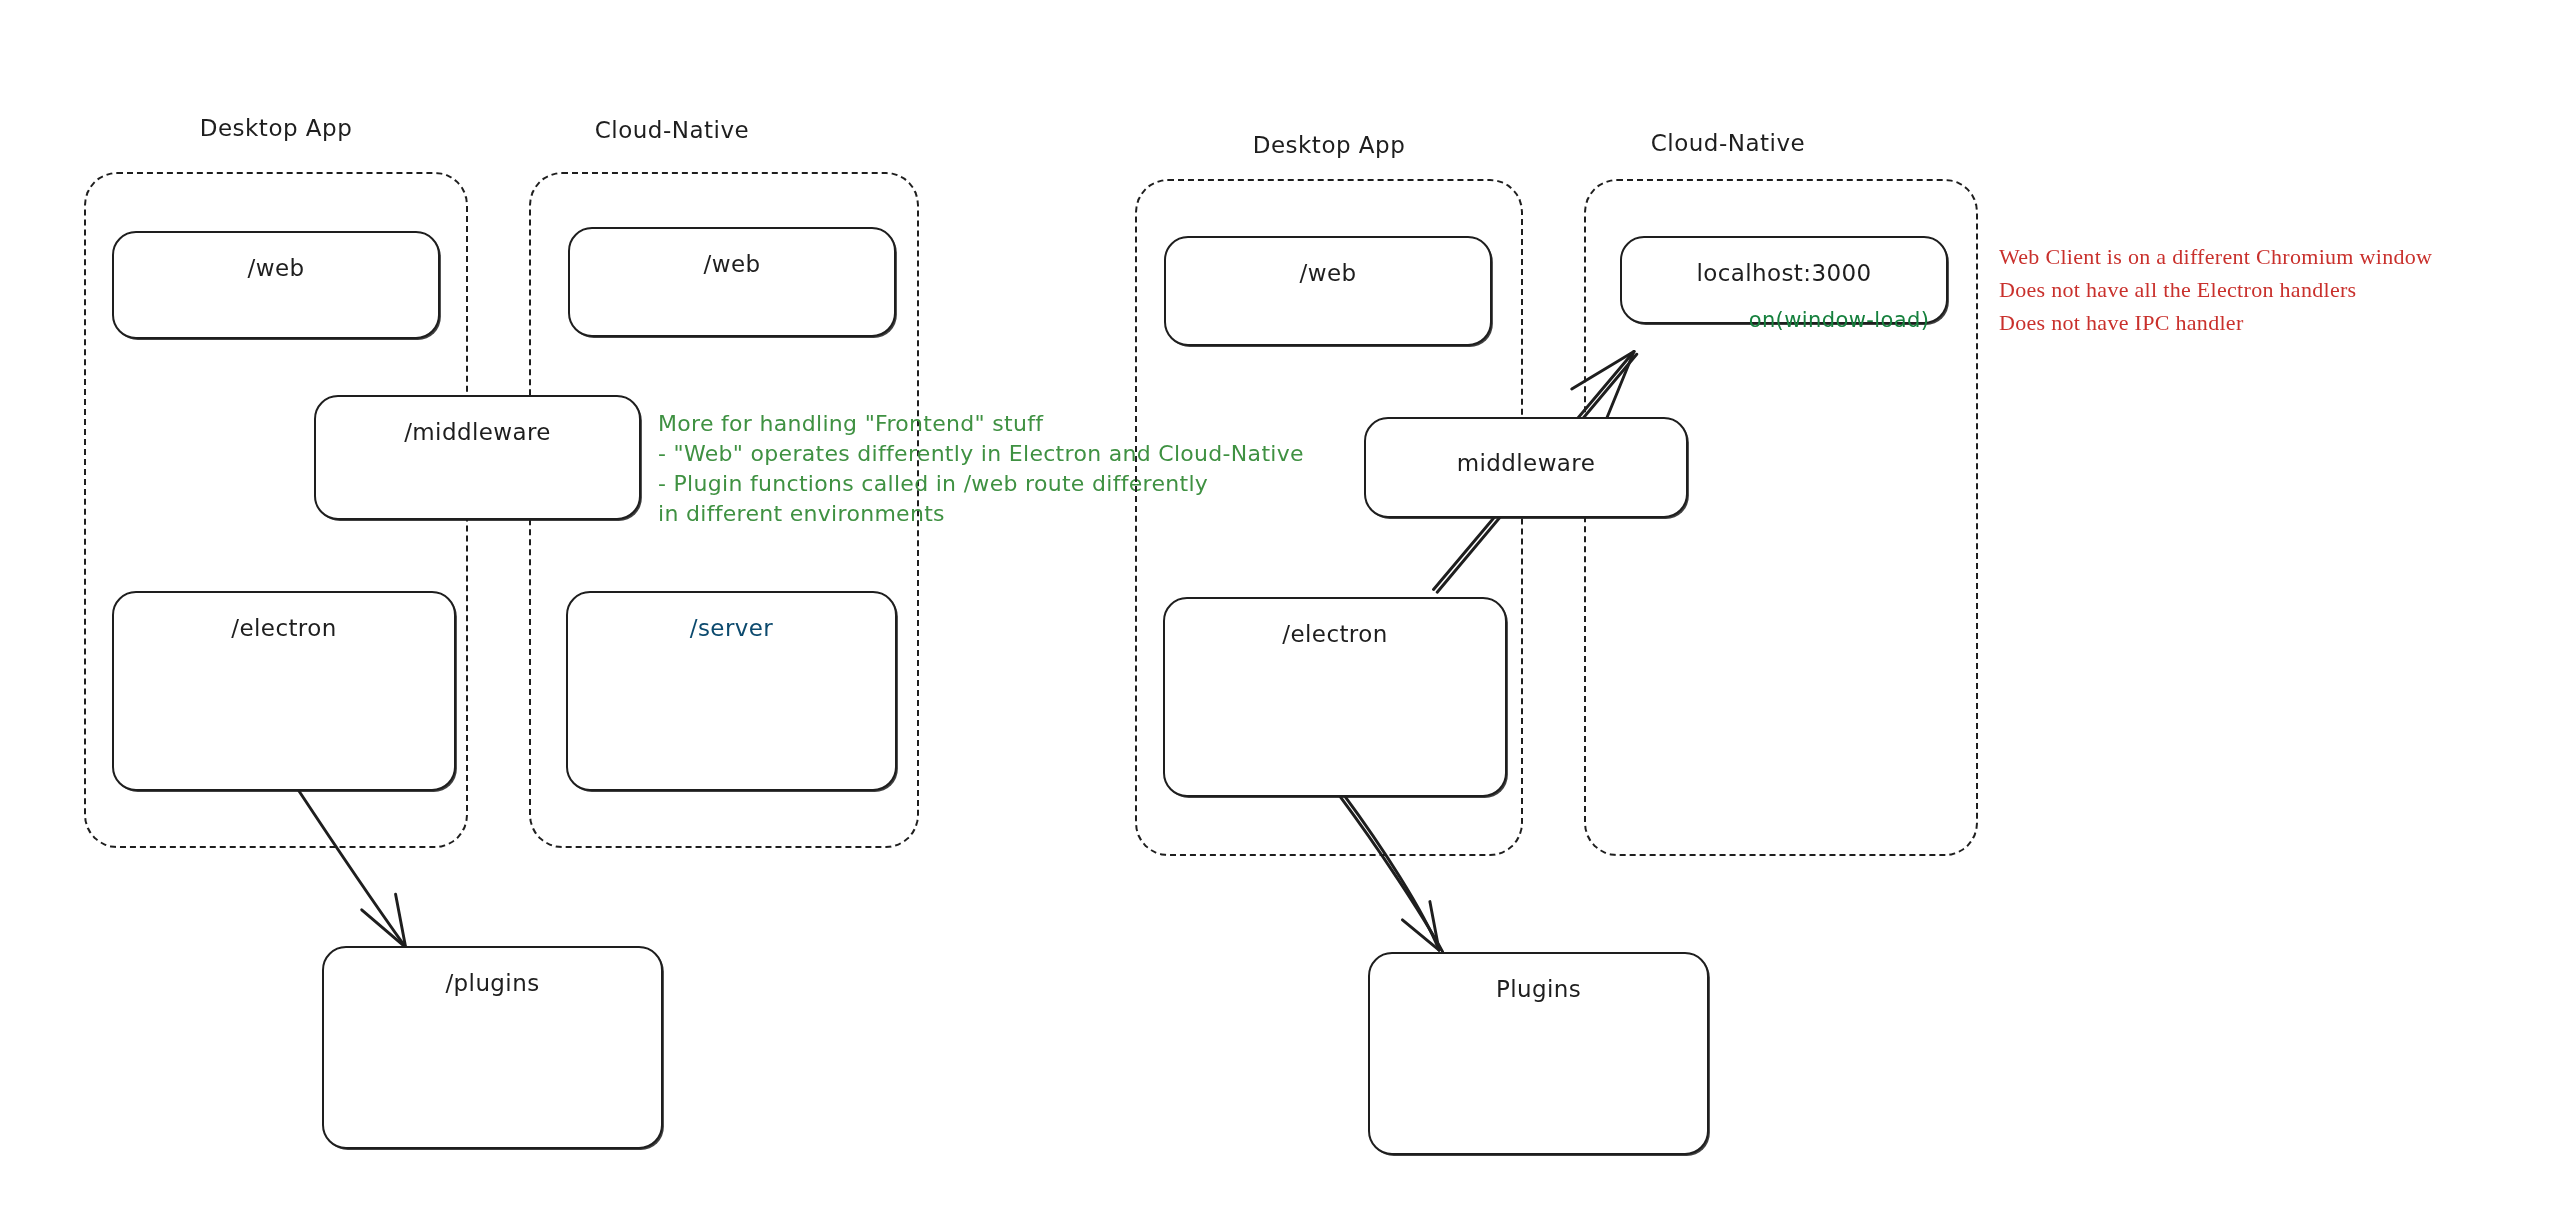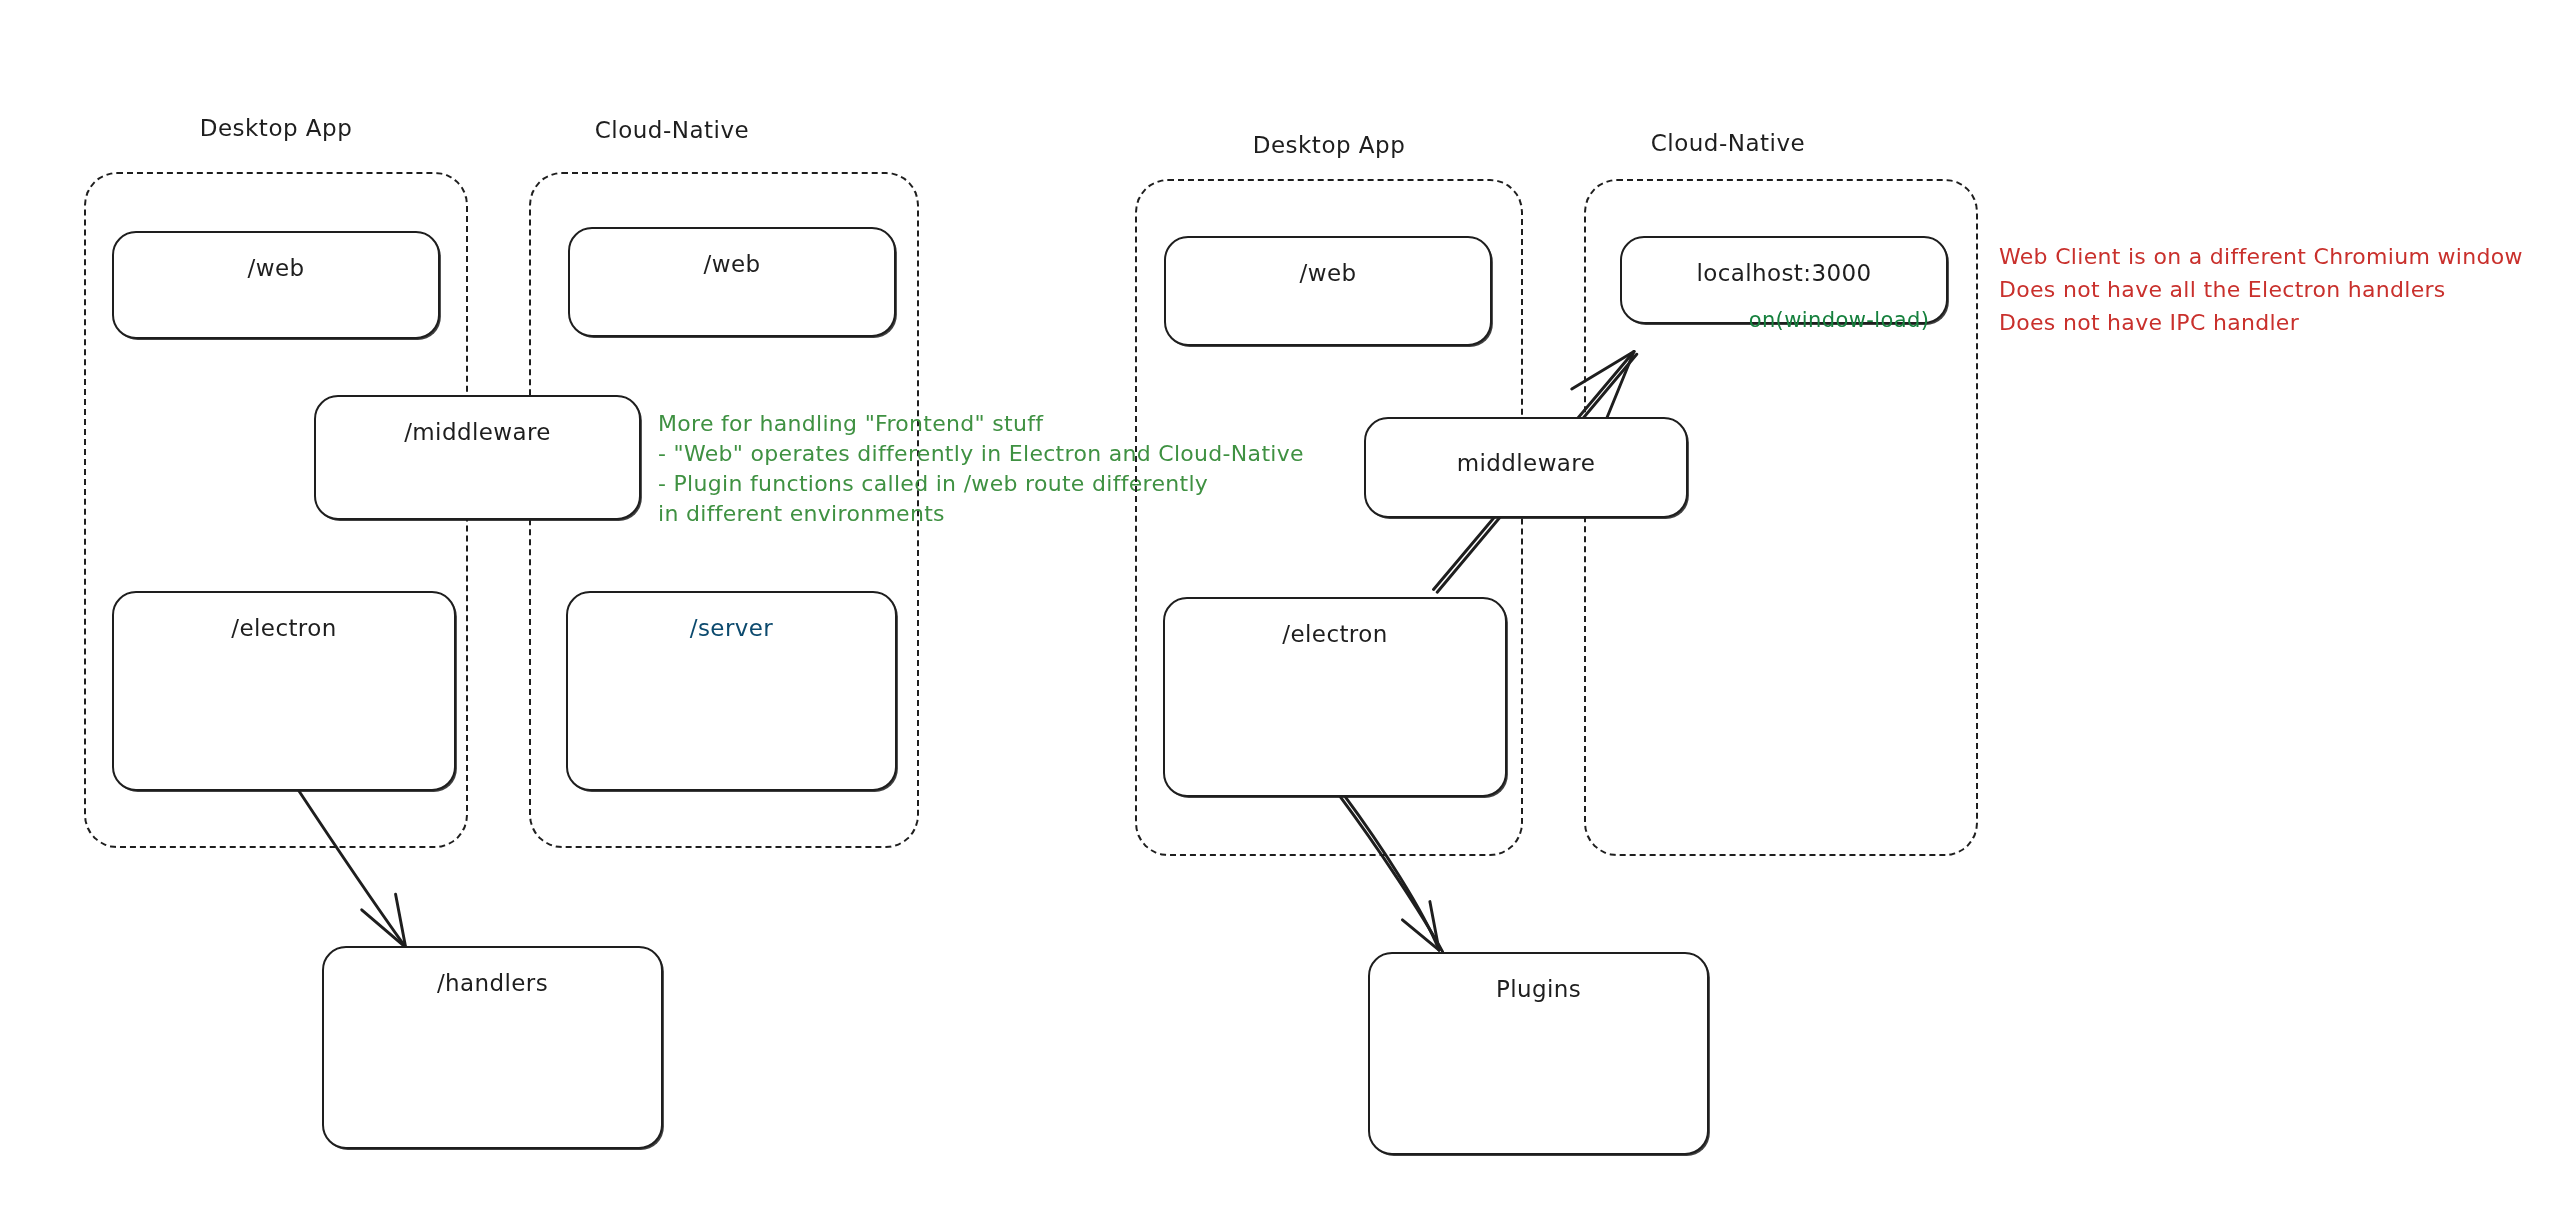--- a/index.html
+++ b/index.html
@@ -55,21 +55,21 @@
   
   .annot{
     position:absolute;
     white-space:pre;
     line-height:30px;
     font-size:22px;
     letter-spacing:0.3px;
     font-family:"DejaVu Sans", sans-serif;
   }
   .annot.green{color:#3f9142;}
-  .annot.red{color:#c9302c;}
+  .annot.red{color:#c9302c;font-family:Liberation Serif, serif;}
 
   
   #arrows{position:absolute;left:0;top:0;width:2576px;height:1232px;pointer-events:none;}
   #arrows path{fill:none;stroke:#1e1e1e;stroke-width:3.2;stroke-linecap:round;stroke-linejoin:round;}
 </style>
 </head>
 <body>
 
 <div id="canvas">
 
@@ -116,21 +116,21 @@
 
   <div class="node" style="left:112px;top:591px;width:344px;height:200px;">
     <div class="nlabel primary">/electron</div>
   </div>
 
   <div class="node" style="left:566px;top:591px;width:331px;height:200px;">
     <div class="nlabel primary red">/server</div>
   </div>
 
   <div class="node" style="left:322px;top:946px;width:341px;height:203px;">
-    <div class="nlabel primary">/handlers</div>
+    <div class="nlabel primary">/plugins</div>
   </div>
 
   <div class="annot green" style="left:658px;top:409px;">More for handling "Frontend" stuff
 - "Web" operates differently in Electron and Cloud-Native
 - Plugin functions called in /web route differently
 in different environments</div>
 
   <div class="group" style="left:1135px;top:179px;width:388px;height:677px;"></div>
   <div class="group-label" style="left:1329px;top:132px;">Desktop App</div>
 

